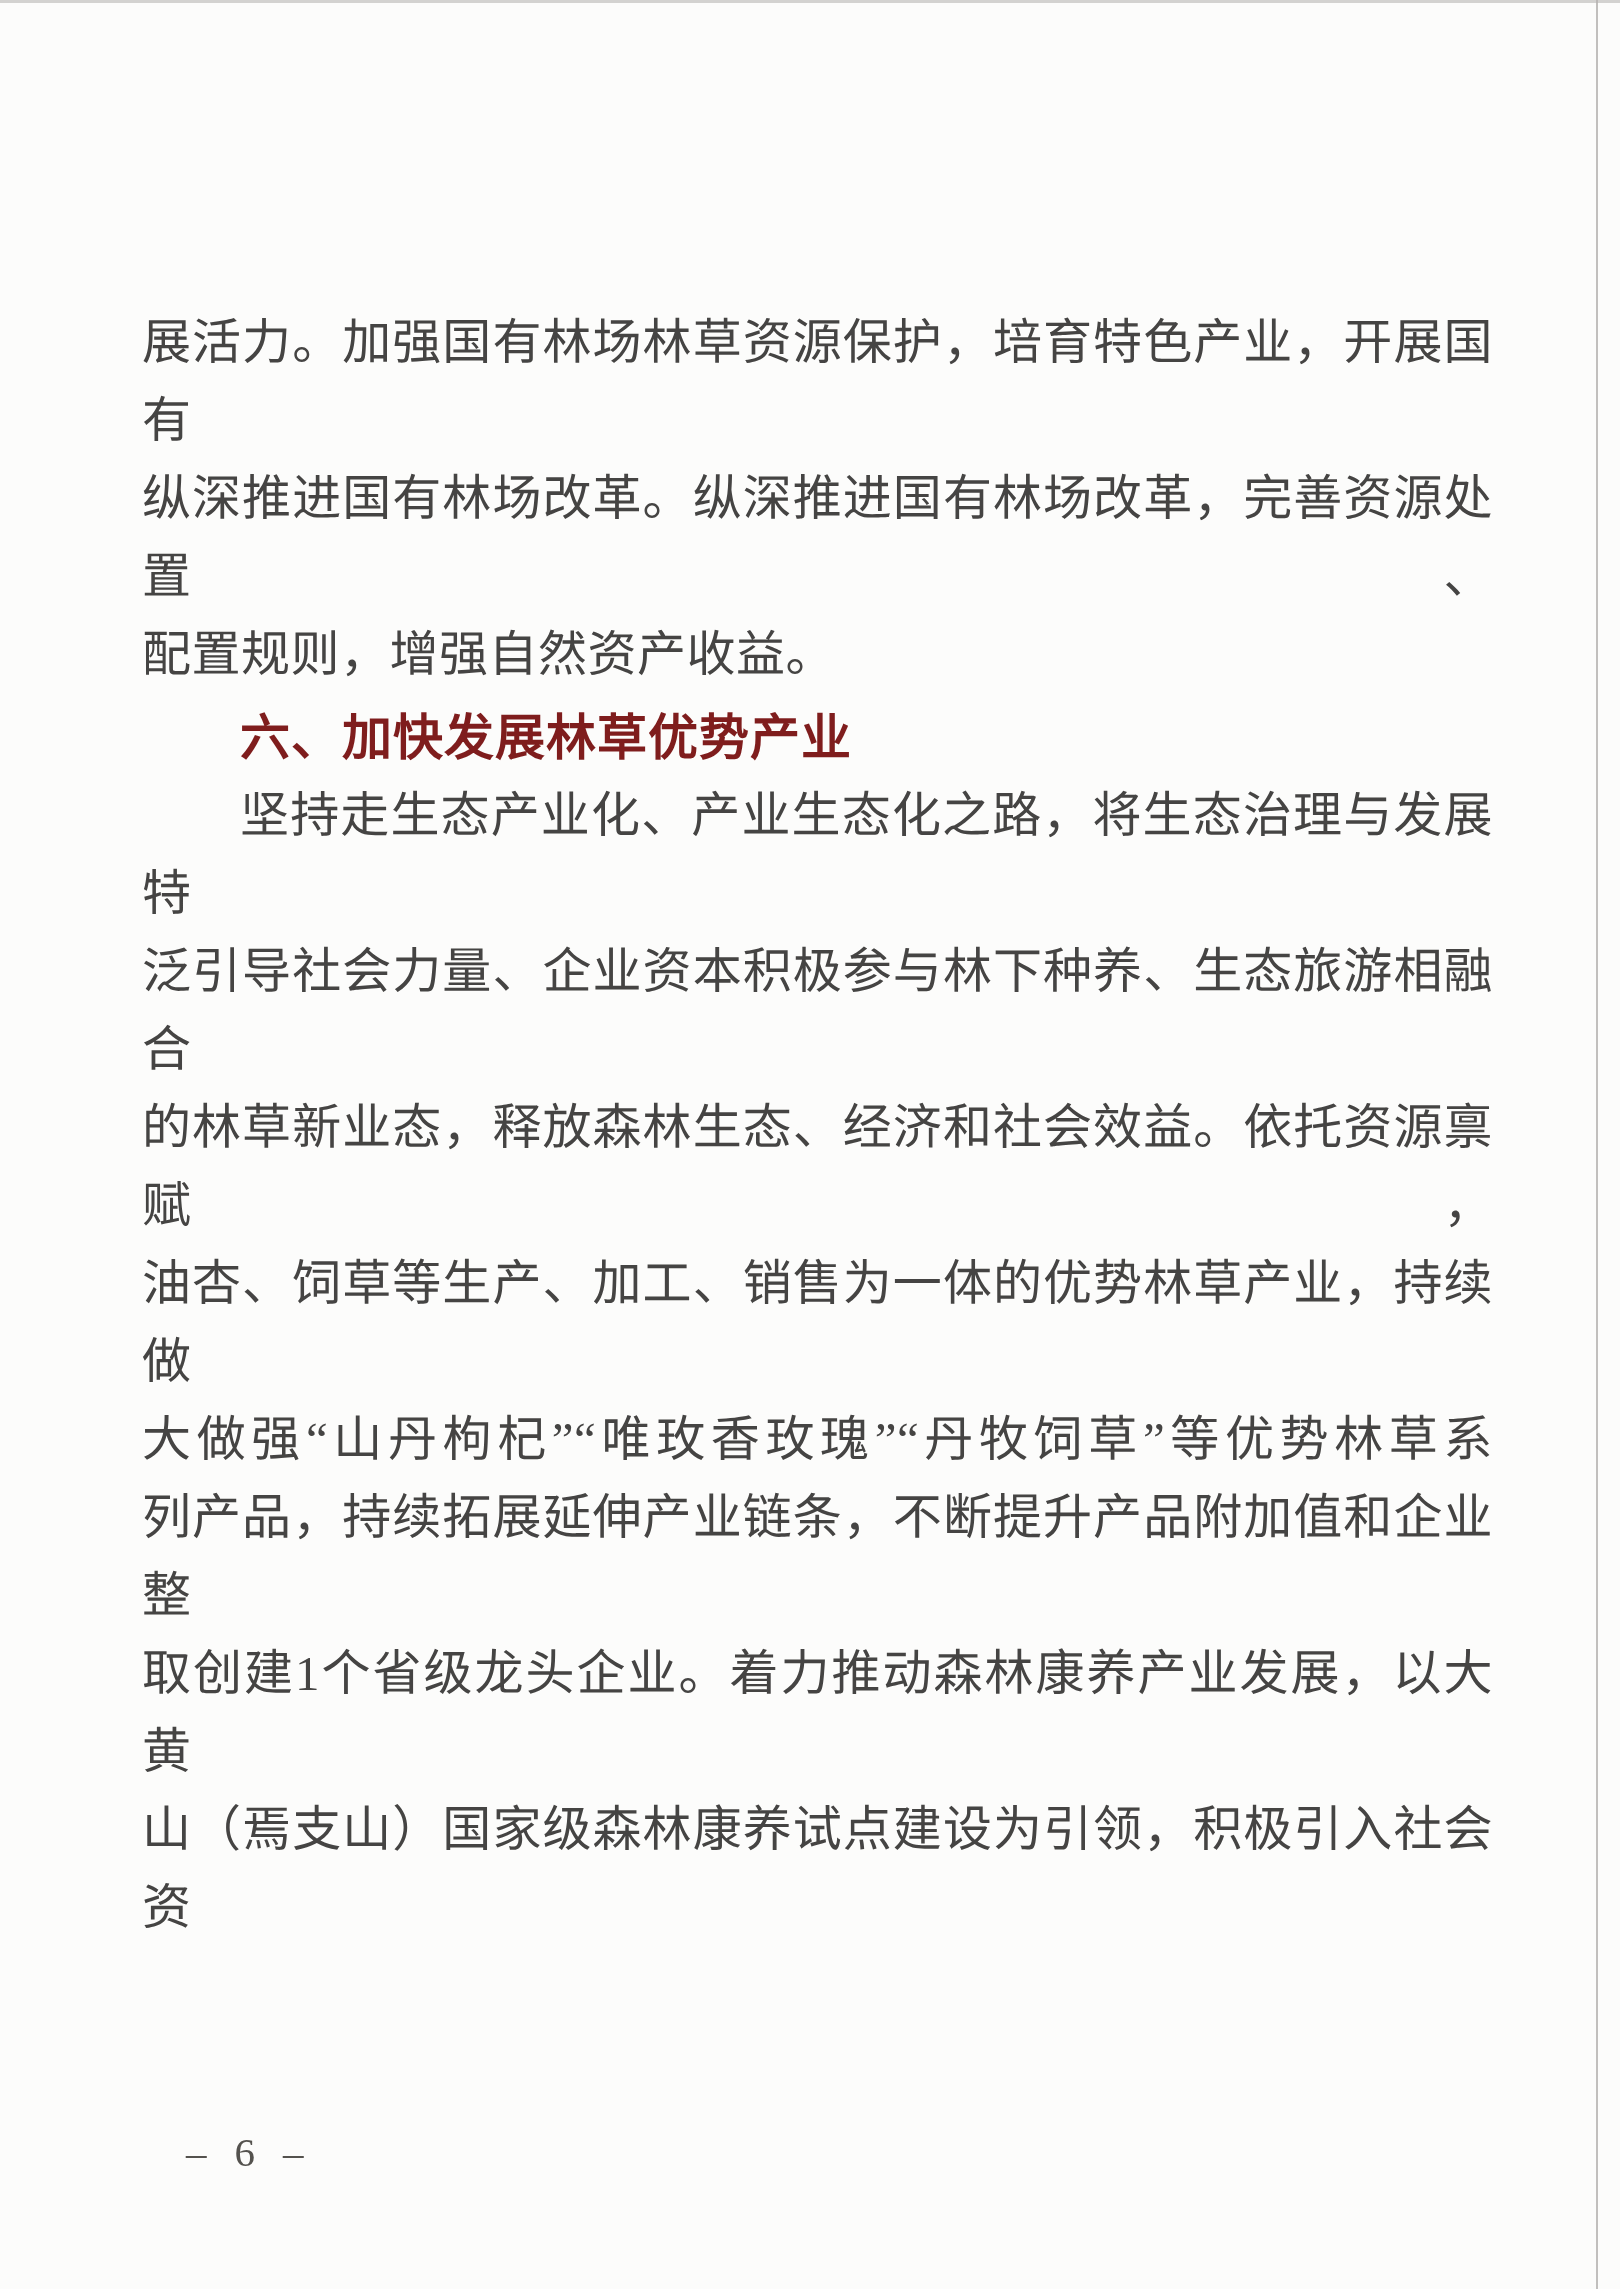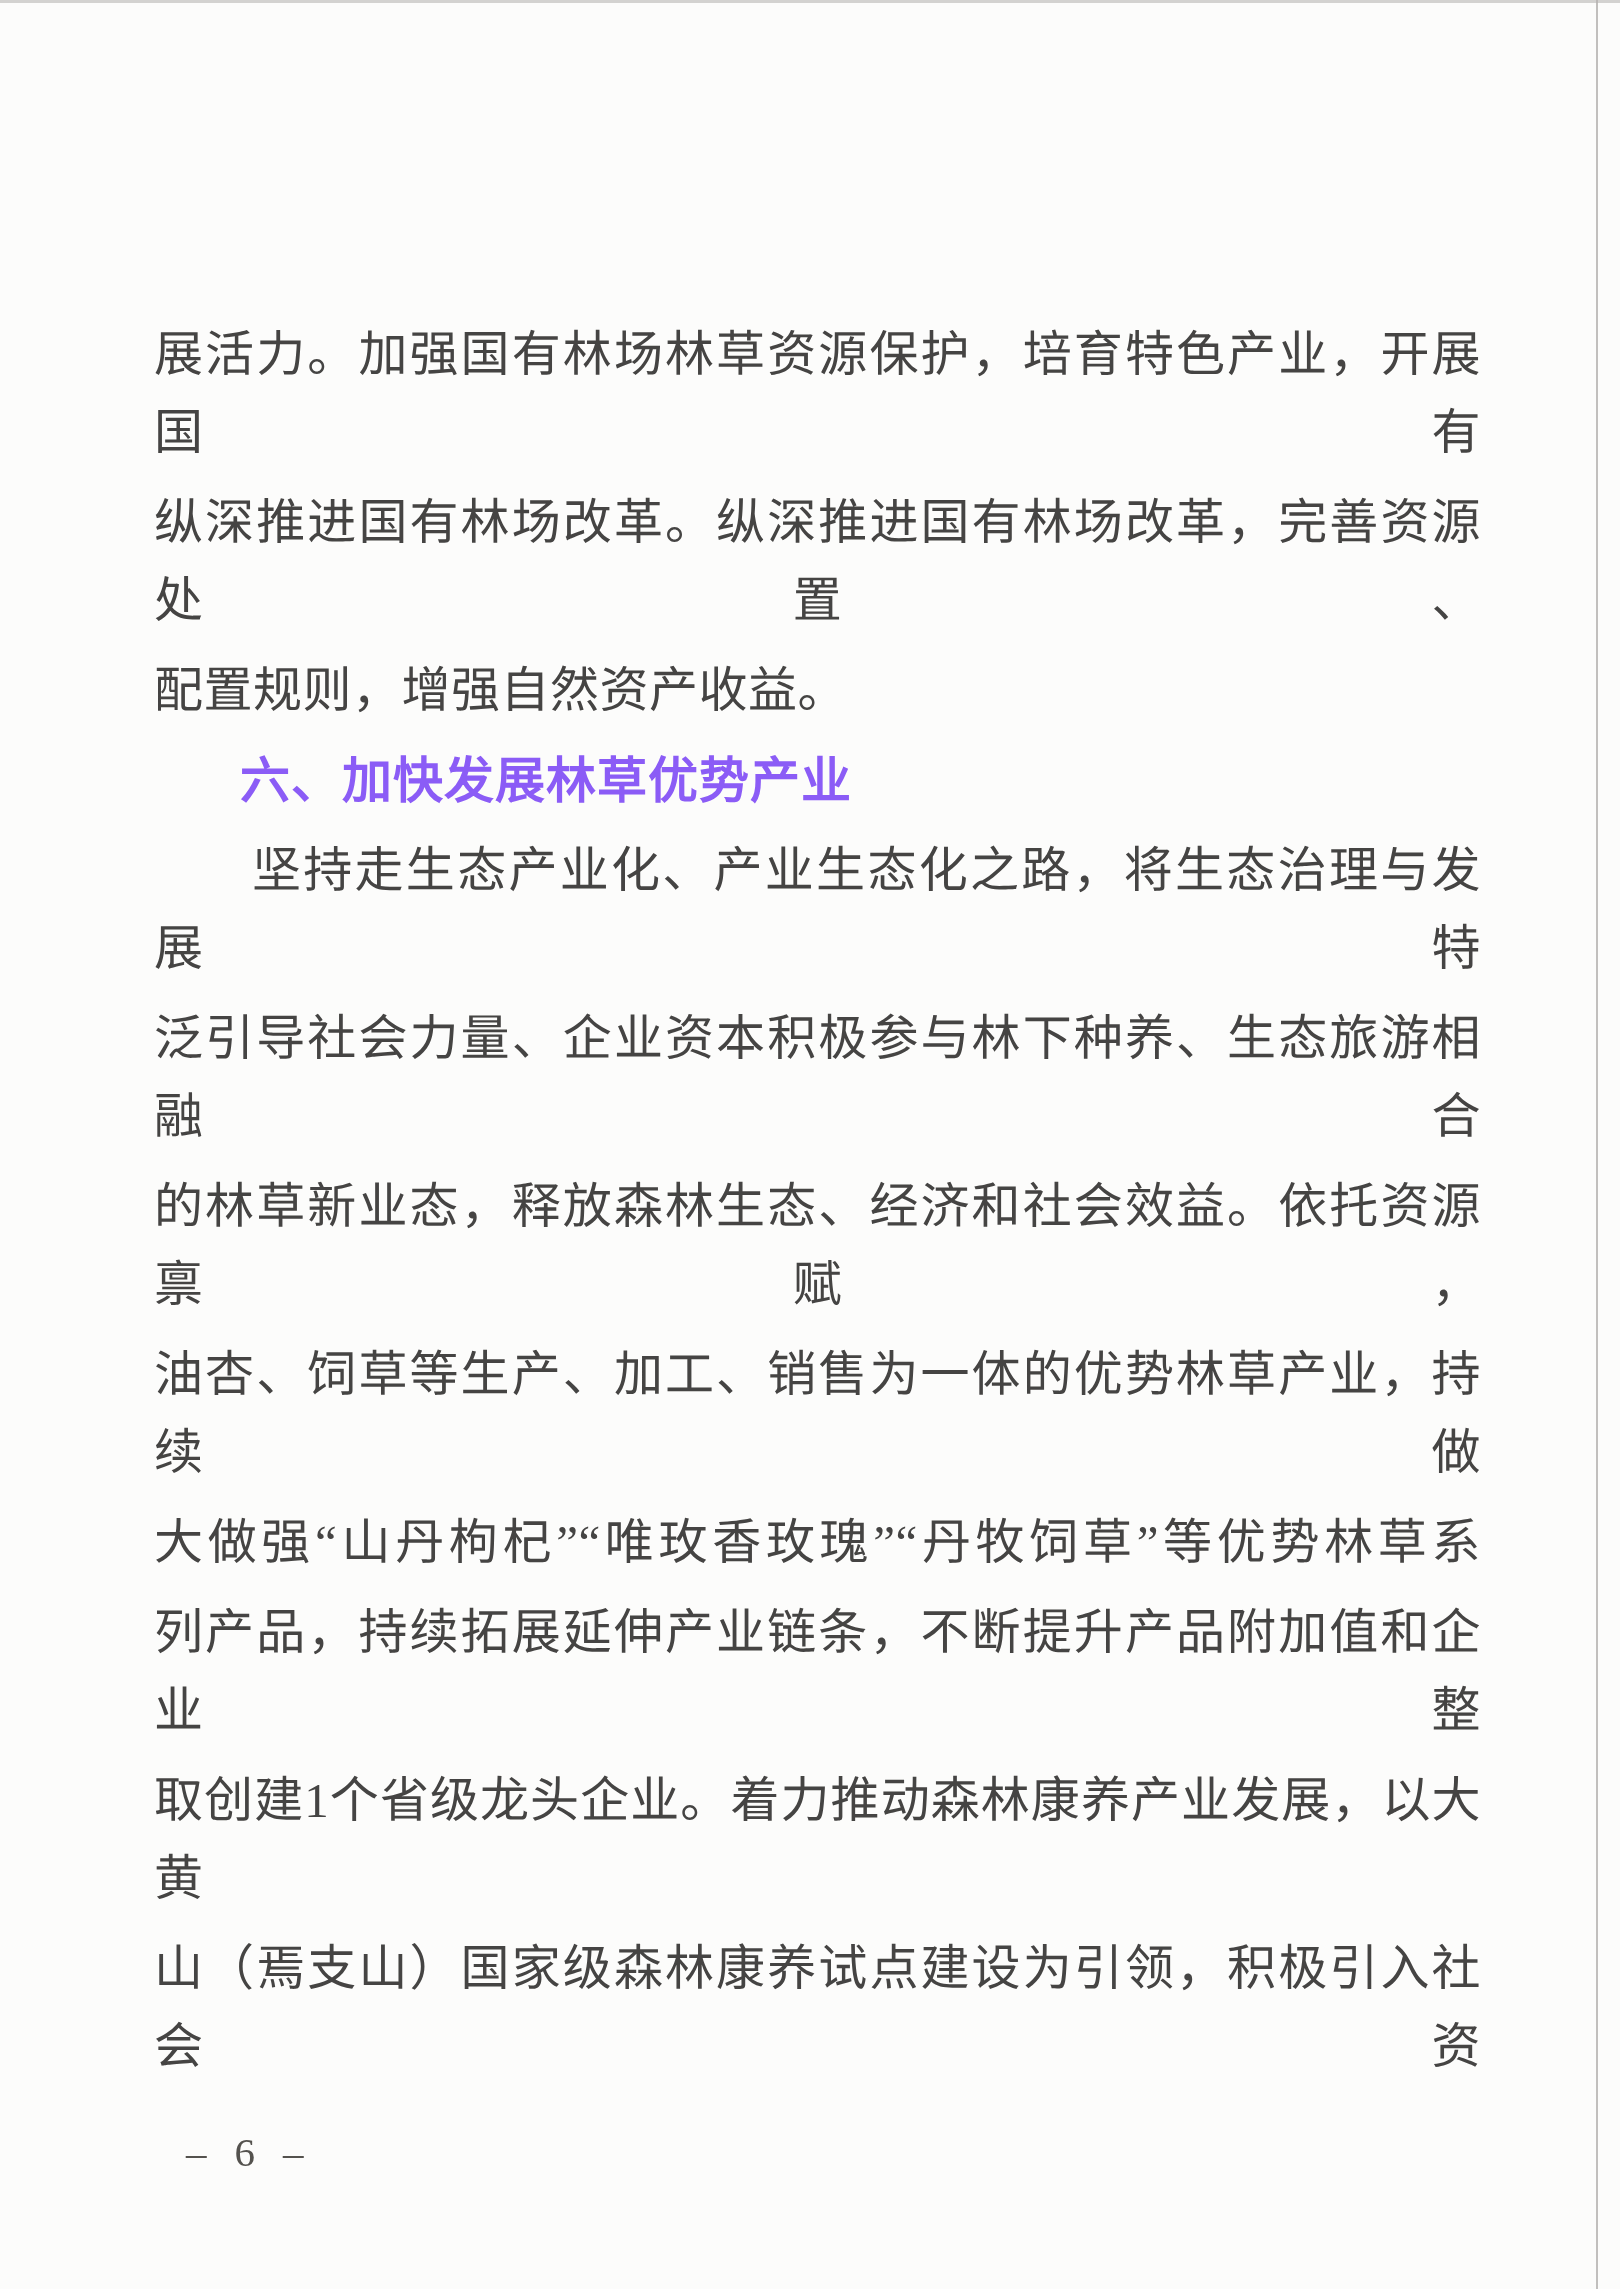--- a/index.html
+++ b/index.html
@@ -31,37 +31,37 @@
   
   .textblock {
     position: absolute;
     left: 142px;
     top: 304px;
     width: 1351px;
     color: #454443;
     font-size: 49px;
   }
   .line {
-    margin: 12px;
+    margin: 0;
     line-height: 78px;
     text-align: justify;
     text-align-last: justify;
     letter-spacing: 0.5px;
   }
   .line.para-end {
     text-align-last: left;
   }
   .line.para-start {
     text-indent: 98px;
   }
   .heading {
     margin: 0;
     font-family: "Liberation Sans", "DejaVu Sans", sans-serif;
     font-weight: 700;
-    color: #8b5cf6;
+    color: #7f1d1d;
     font-size: 50px;
     line-height: 78px;
     text-indent: 98px;
     letter-spacing: 1px;
   }
   .heading-6 { margin: 4.9px 0 0 0; }
   .pagenum {
     position: absolute;
     left: 186px;
     top: 2129px;

